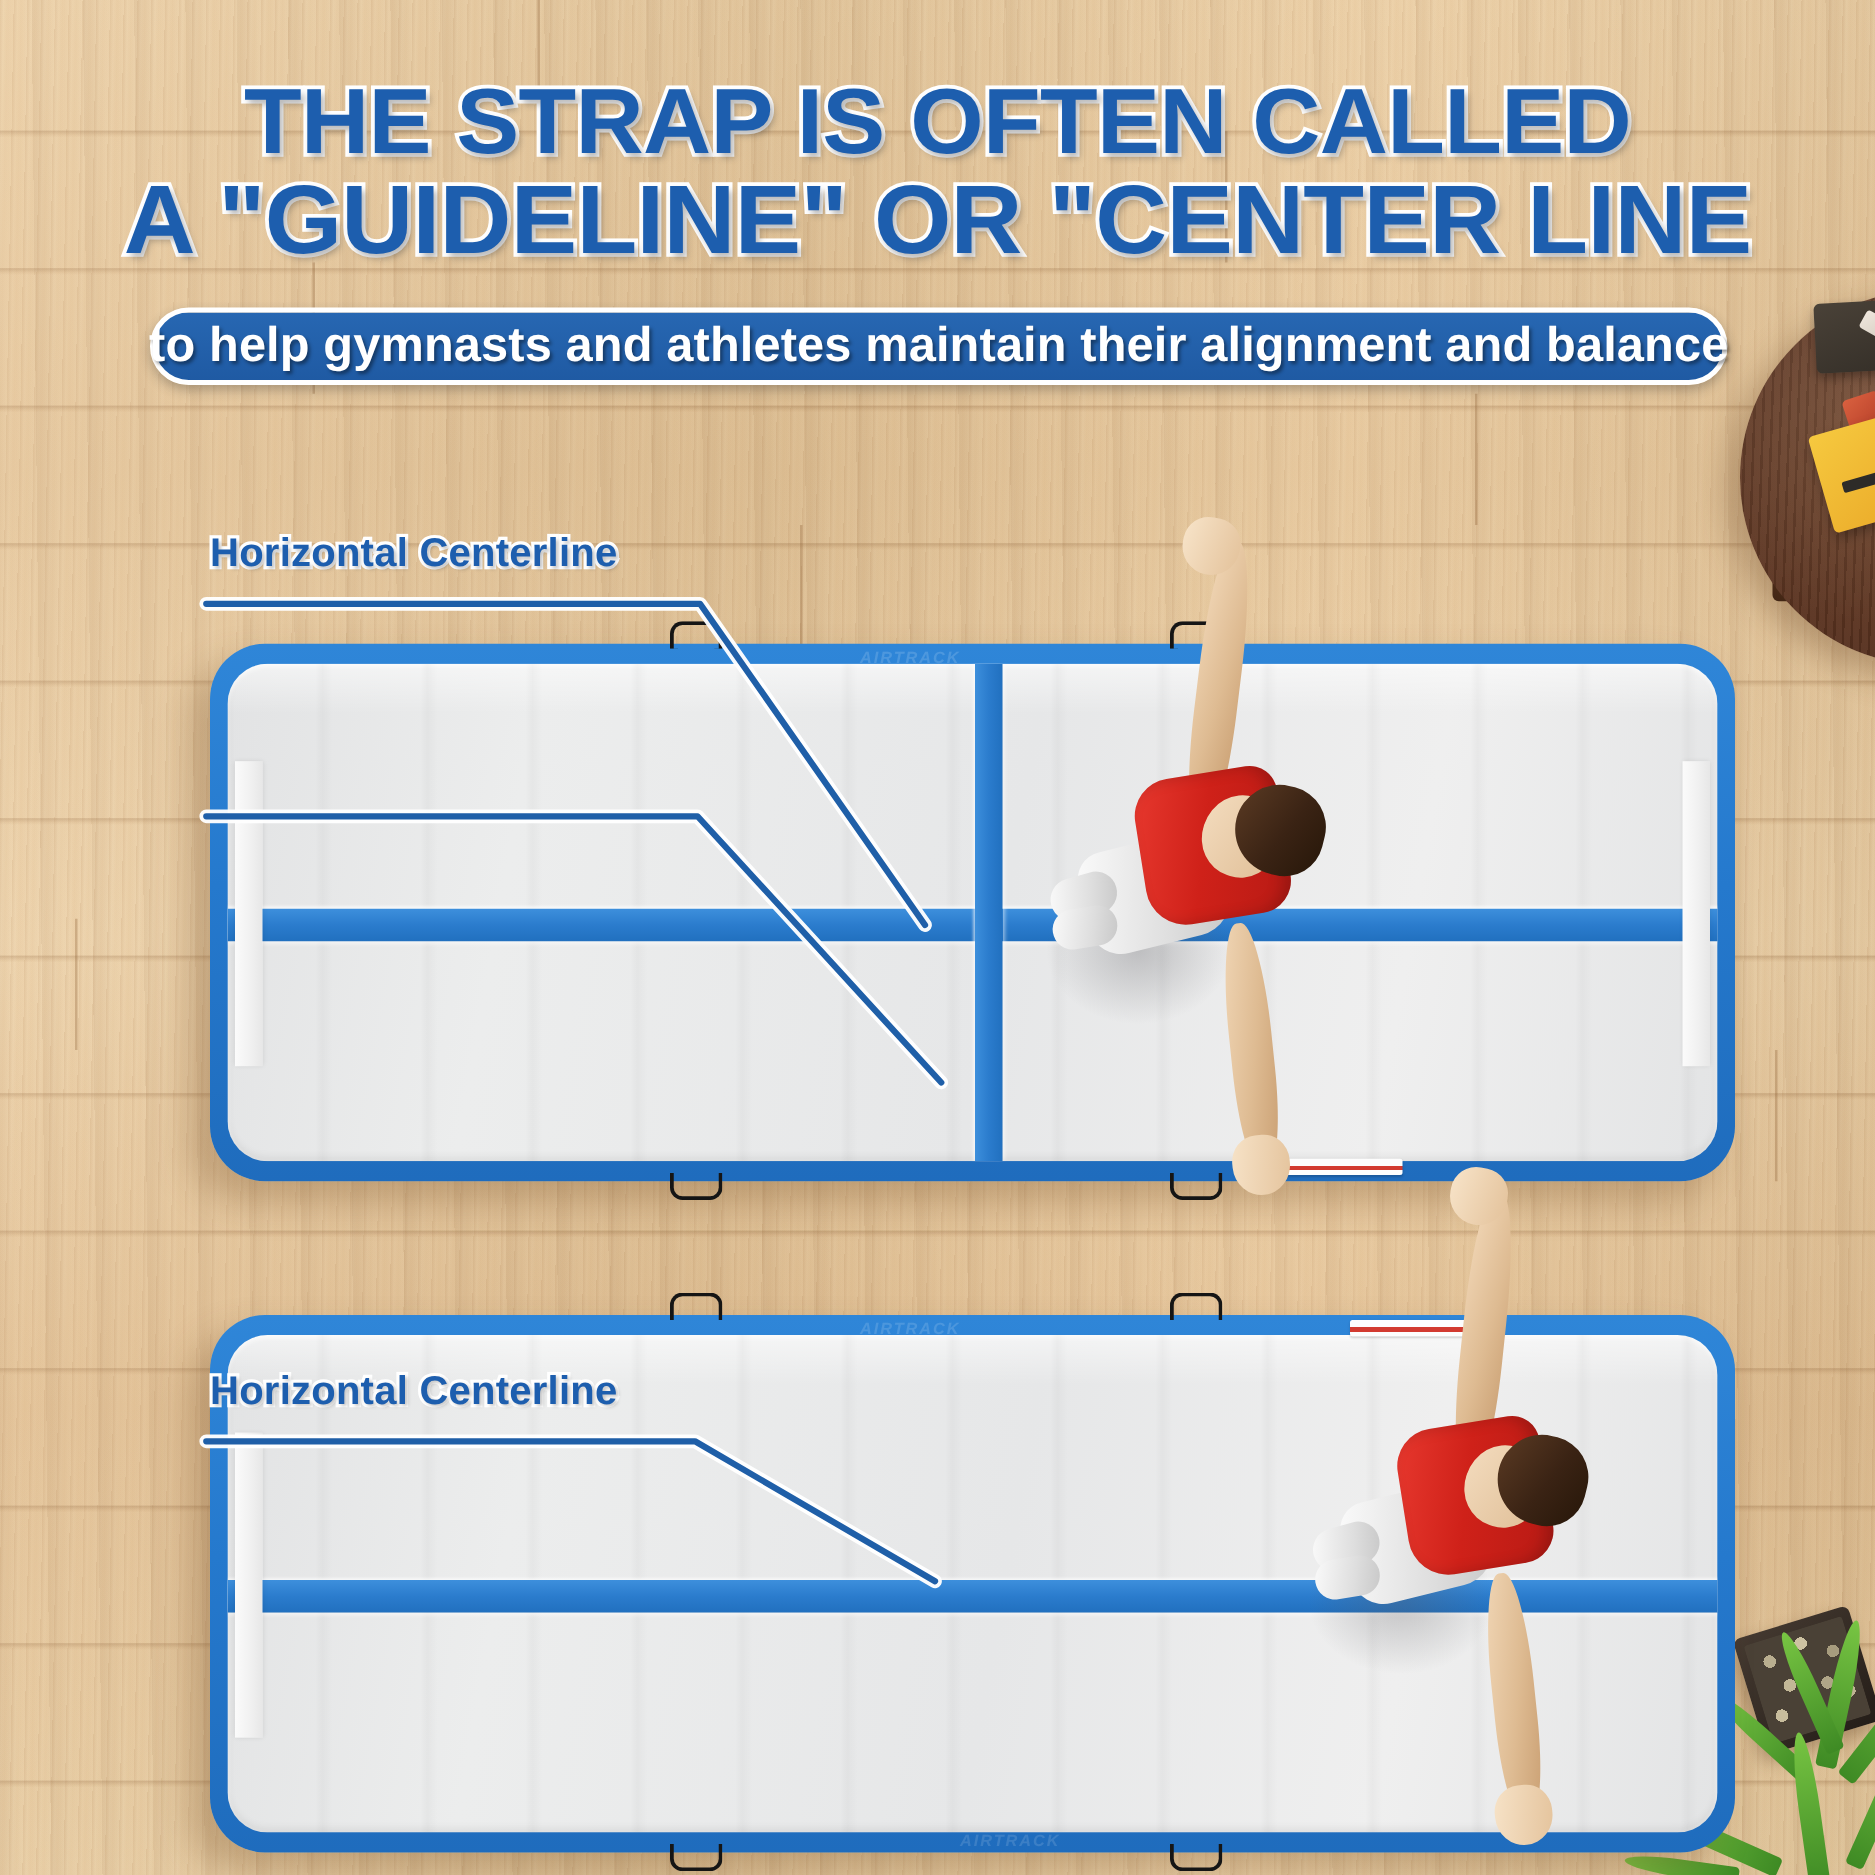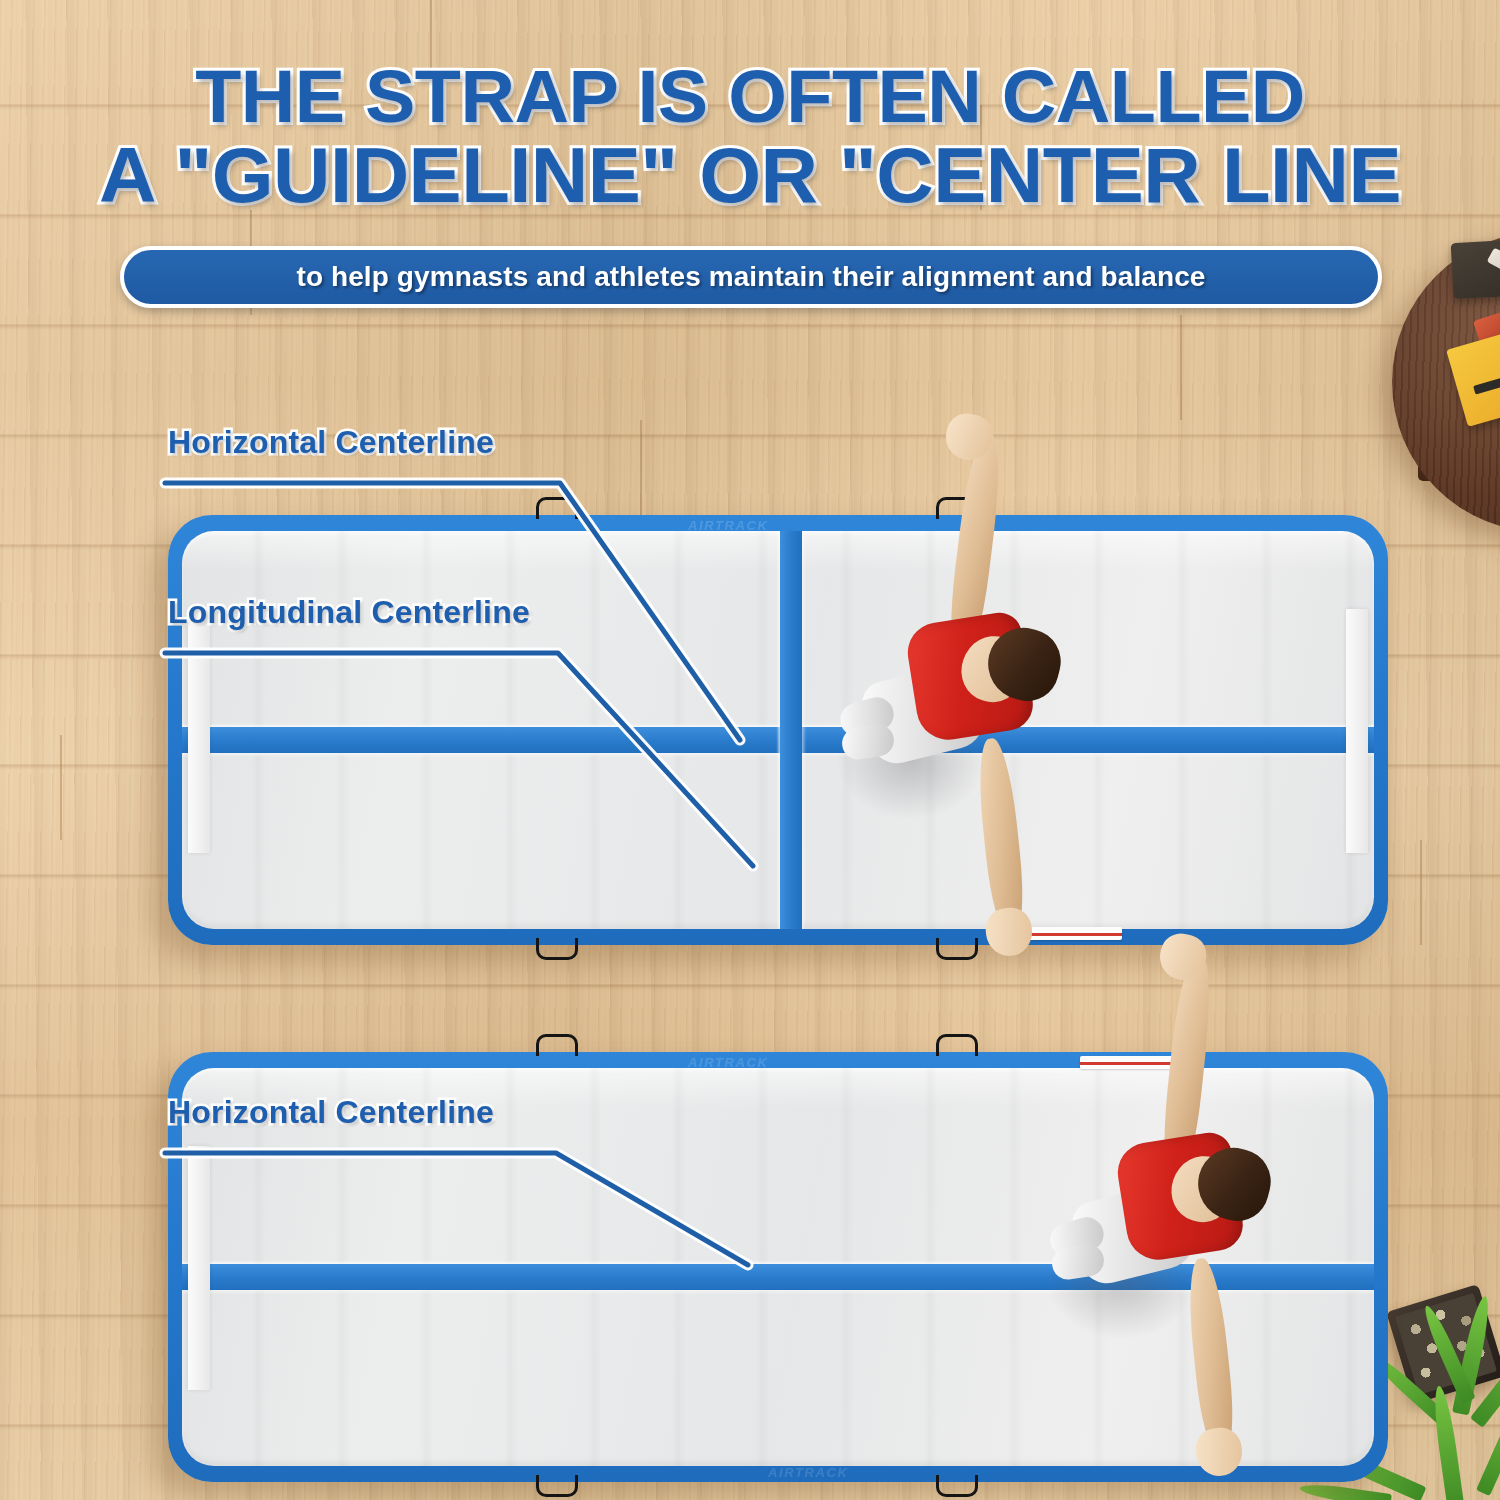--- a/index.html
+++ b/index.html
@@ -208,21 +208,21 @@
 
   .subpill{
     position:absolute; left:120px; top:246px; width:1262px; height:62px;
     border-radius:34px;
     background:linear-gradient(180deg,#2767b2,#1f5aa3);
     border:4px solid #ffffff;
     display:flex; align-items:center; justify-content:center;
     box-shadow:0 4px 9px rgba(40,40,40,.30);
   }
   .subpill span{
-    color:#ffffff; font-weight:bold; font-size:28px;
+    color:#ffffff; font-weight:bold; font-size:39px;
     font-family:"Liberation Sans Narrow","Liberation Sans", sans-serif;
     letter-spacing:.1px; white-space:nowrap;
     text-shadow:2px 2px 3px rgba(0,0,0,.40);
   }
 
   .callout-label{
     position:absolute;
     color:#1d5eae; font-weight:bold; font-size:32px;
     font-family:"Liberation Sans Narrow","Liberation Sans", sans-serif;
     -webkit-text-stroke:5px #ffffff;
@@ -351,17 +351,16 @@
     <div>THE STRAP IS OFTEN CALLED</div>
     <div class="l2">A "GUIDELINE" OR "CENTER LINE</div>
   </div>
 
   <div class="subpill">
     <span>to help gymnasts and athletes maintain their alignment and balance</span>
   </div>
 
   <div class="callout-label" style="left:168px; top:424px;">Horizontal Centerline</div>
 
-  <div class="callout-label" style="left:168px; top:594px;">Longitudinal Centerline</div>
 
   <div class="callout-label" style="left:168px; top:1094px;">Horizontal Centerline</div>
 
 </div>
 
 </body></html>

